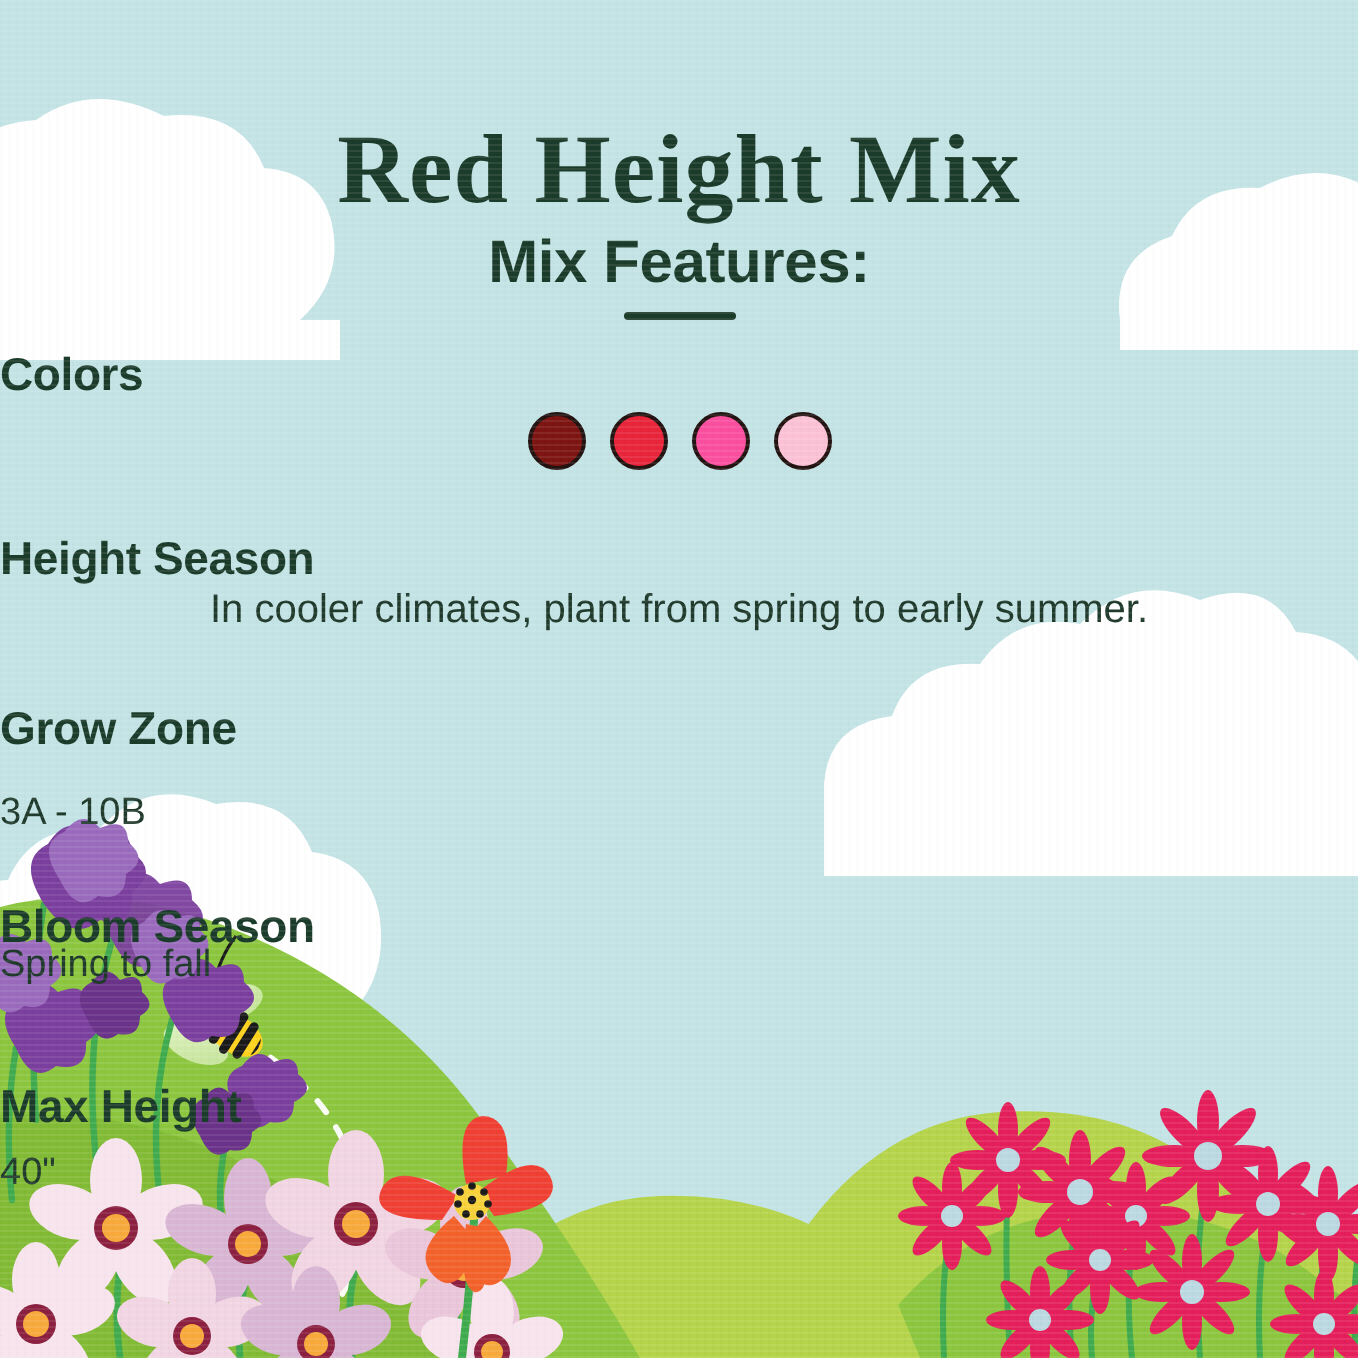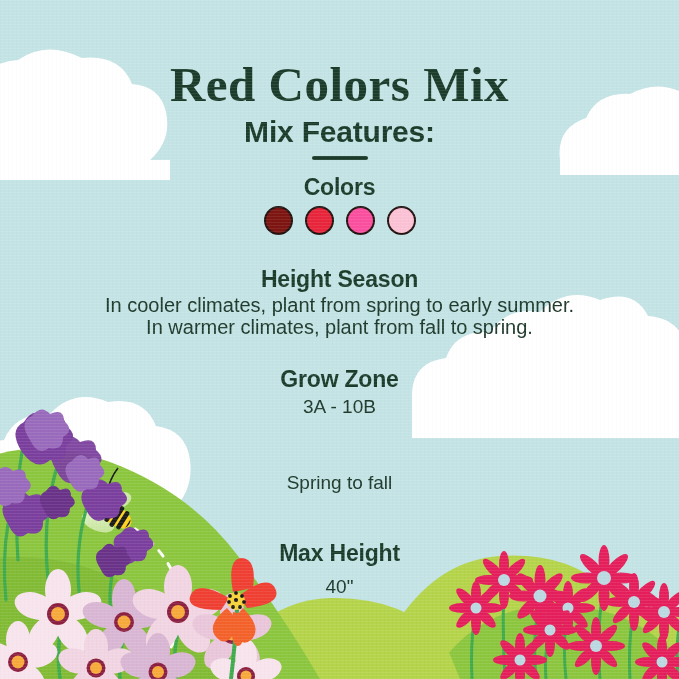--- a/index.html
+++ b/index.html
@@ -33,25 +33,25 @@
   .mixfeat{
     position:absolute;left:0;right:0;text-align:center;
     font-weight:700;color:#1c3c2b;font-size:30px;
     top:115px;letter-spacing:-.2px;
   }
   .divider{
     position:absolute;left:50%;transform:translateX(-50%);
     top:156px;width:56px;height:4px;background:#1c3c2b;border-radius:2px;
   }
   .h2{
-    position:absolute;left:0;right:0;text-align:center;
+    position:absolute;left:0;right:0;
     font-weight:700;color:#1c3c2b;font-size:23px;letter-spacing:-.2px;
   }
   .val{
-    position:absolute;left:0;right:0;text-align:center;
+    position:absolute;left:0;right:0;
     font-weight:400;color:#203a2c;font-size:19px;
   }
   .body2{
     position:absolute;left:0;right:0;text-align:center;
     font-weight:400;color:#203a2c;font-size:20px;line-height:22px;
   }
   #swatches{
     position:absolute;left:0;right:0;top:206px;
     display:flex;justify-content:center;gap:12px;
   }
@@ -449,42 +449,42 @@
           </g>
           <circle r="5.5" fill="#bcd9e2"></circle>
         </g>
       </g>
 
     </g>
   </svg>
 
   <div id="content">
 
-    <div class="ttl">Red Colors Mix</div>
+    <div class="ttl">Red Height Mix</div>
 
     <div class="mixfeat">Mix Features:</div>
 
     <div class="divider"></div>
 
     <div class="h2" style="top:174px">Colors</div>
 
     <div id="swatches">
       <div class="swatch" style="background:#7d1512"></div>
       <div class="swatch" style="background:#e8253b"></div>
       <div class="swatch" style="background:#fa4f9f"></div>
       <div class="swatch" style="background:#fbc2d6"></div>
     </div>
 
     <div class="h2" style="top:266px">Height Season</div>
     <div class="body2" style="top:294px">In cooler climates, plant from spring to early summer.</div>
-    <div class="body2" style="top:316px">In warmer climates, plant from fall to spring.</div>
-
-    <div class="h2" style="top:366px">Grow Zone</div>
+
+    <div class="h2" style="top:351px">Grow Zone</div>
     <div class="val" style="top:396px">3A - 10B</div>
 
+    <div class="h2" style="top:450px">Bloom Season</div>
     <div class="val" style="top:472px">Spring to fall</div>
 
     <div class="h2" style="top:540px">Max Height</div>
     <div class="val" style="top:576px">40"</div>
 
   </div>
 
   <div id="texture"></div>
 </div>
 

